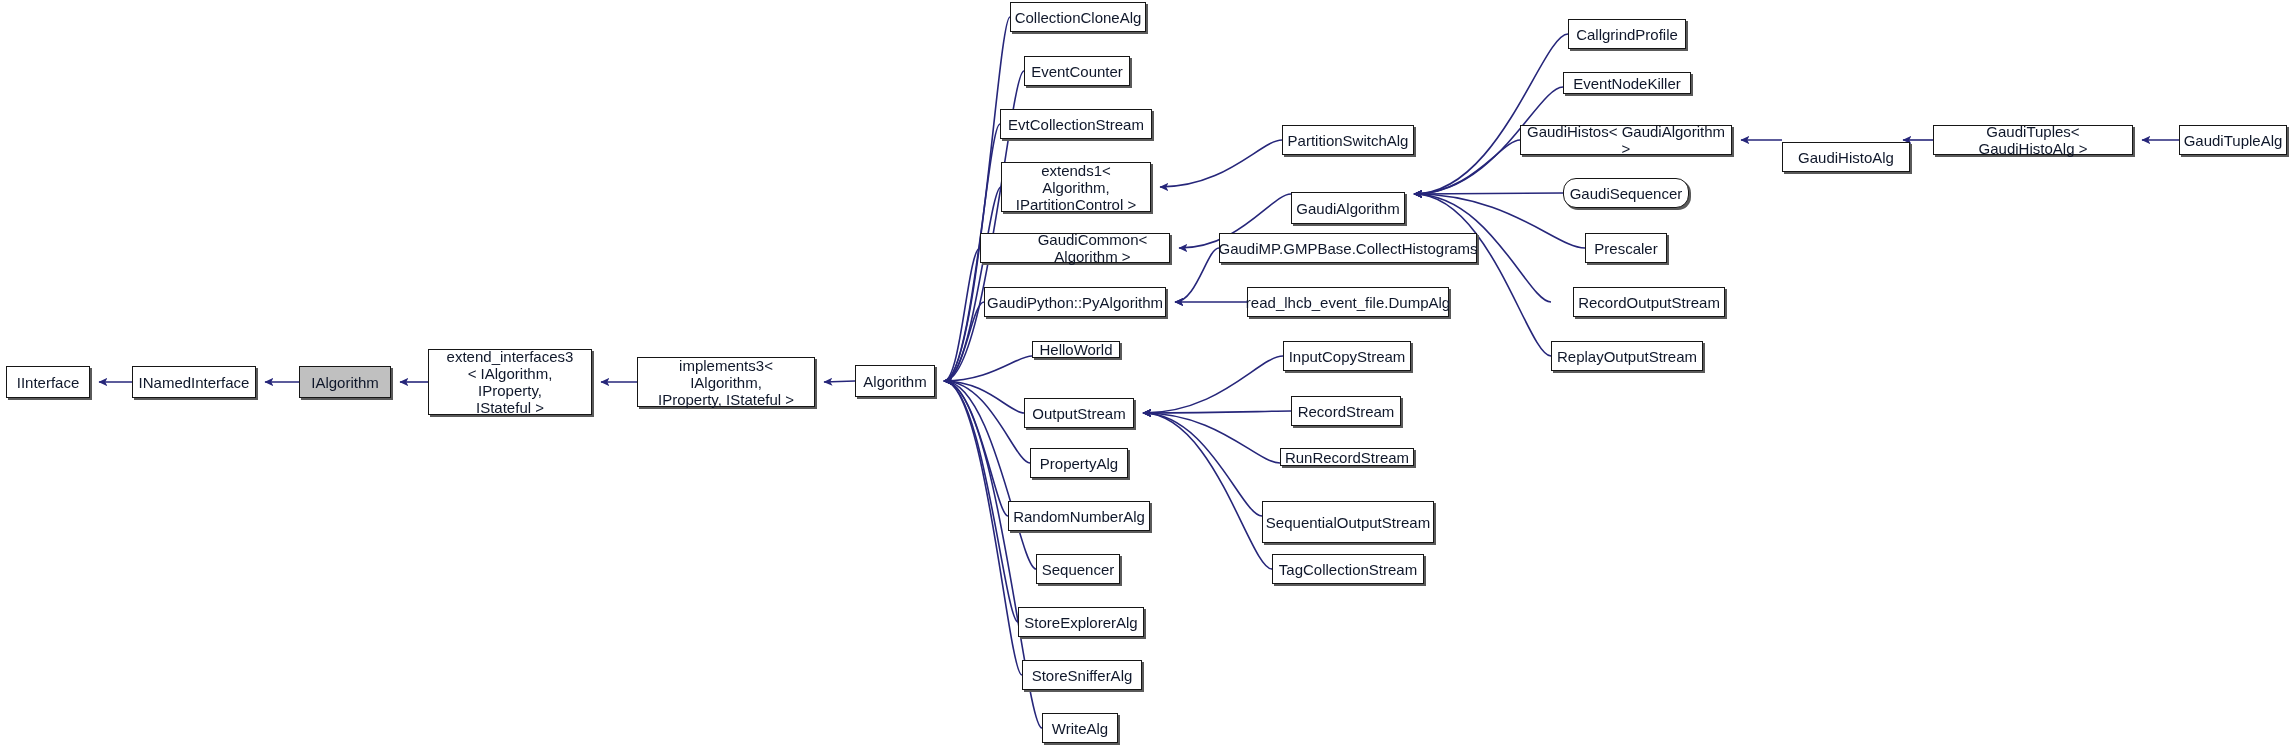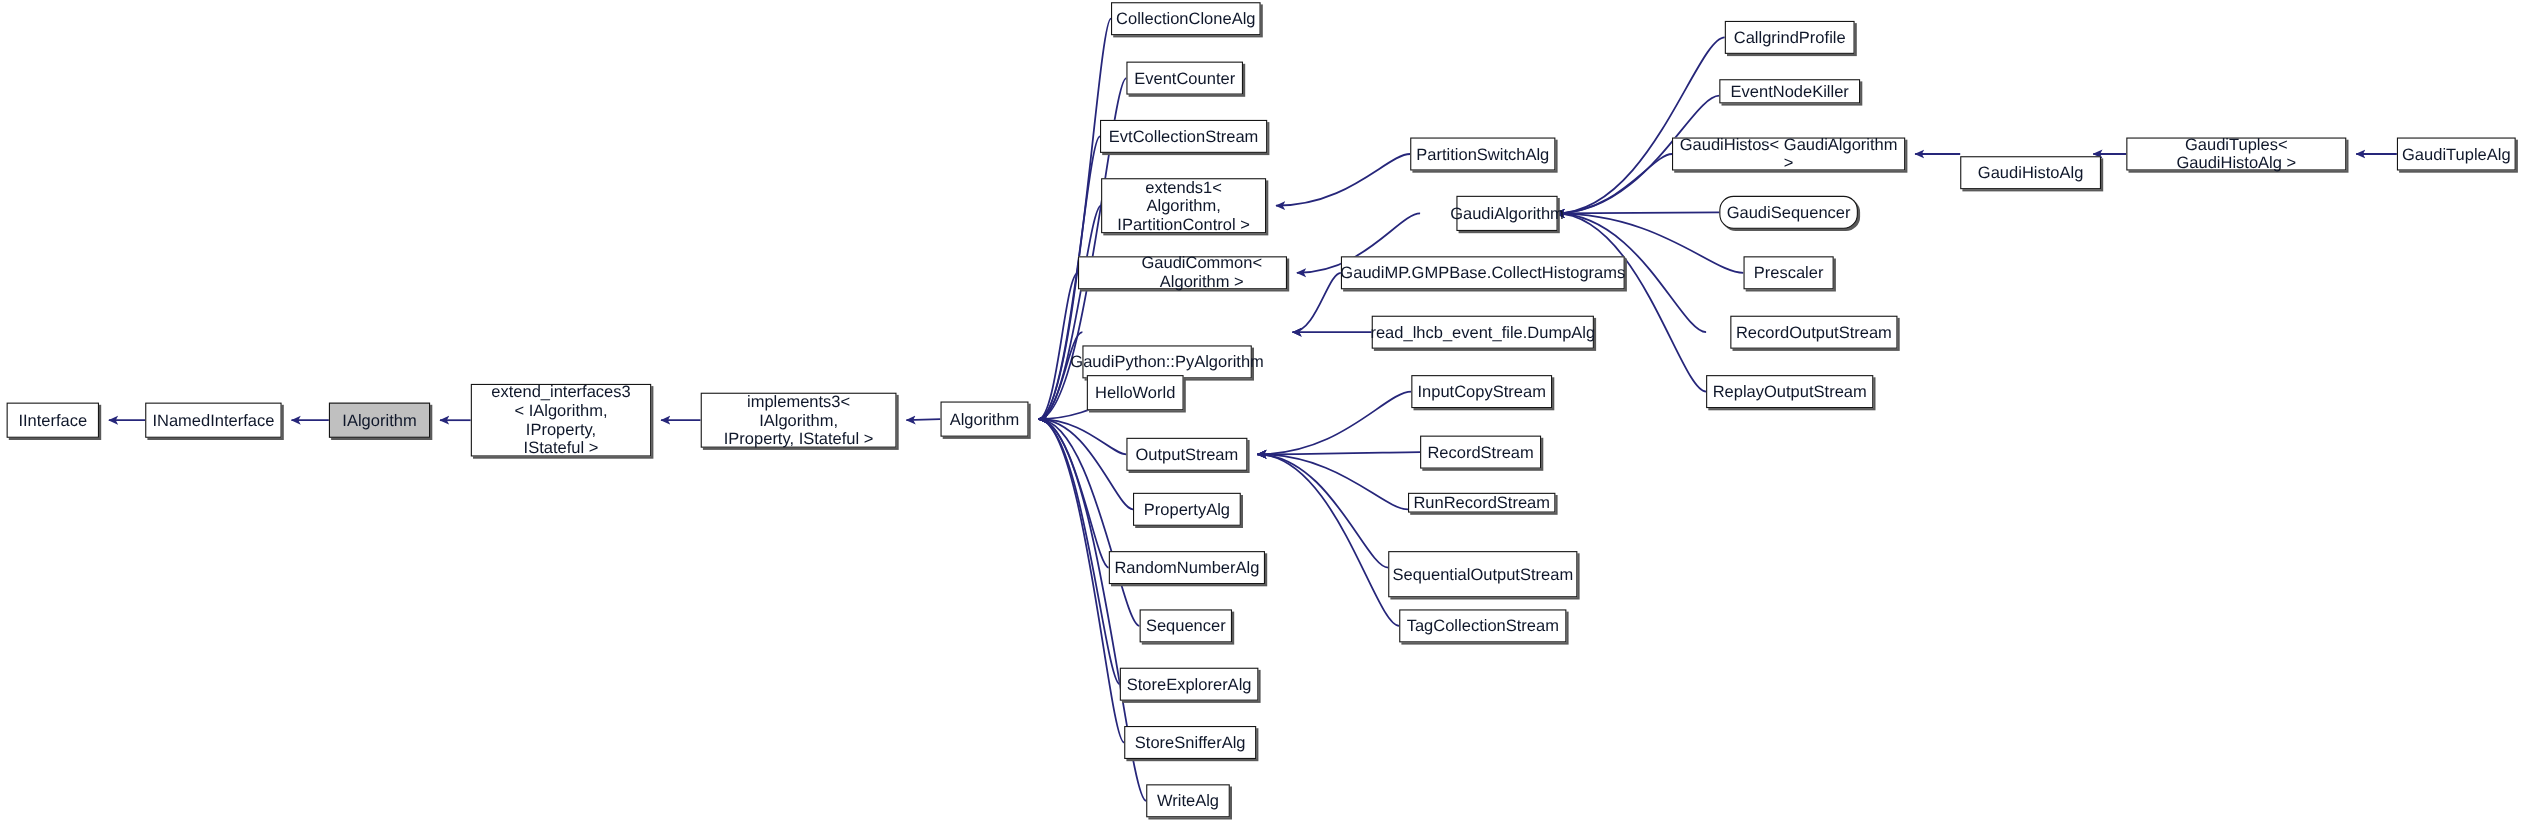--- a/index.html
+++ b/index.html
@@ -75,31 +75,31 @@
 IStateful &gt;</span></div>
       <div class="node" style="left: 637px; top: 357px; width: 178px; height: 50px;"><span class="lbl">implements3&lt; IAlgorithm,
 IProperty, IStateful &gt;</span></div>
       <div class="node" style="left: 855px; top: 365px; width: 80px; height: 32px;"><span class="lbl">Algorithm</span></div>
       <div class="node" style="left: 1010px; top: 2px; width: 136px; height: 30px;"><span class="lbl">CollectionCloneAlg</span></div>
       <div class="node" style="left: 1024px; top: 56px; width: 106px; height: 30px;"><span class="lbl">EventCounter</span></div>
       <div class="node" style="left: 1000px; top: 109px; width: 152px; height: 30px;"><span class="lbl">EvtCollectionStream</span></div>
       <div class="node" style="left: 1001px; top: 162px; width: 150px; height: 50px;"><span class="lbl">extends1&lt; Algorithm,
 IPartitionControl &gt;</span></div>
       <div class="node" style="left: 980px; top: 233px; width: 190px; height: 30px; padding-left: 41px;"><span class="lbl">GaudiCommon&lt; Algorithm &gt;</span></div>
-      <div class="node" style="left: 984px; top: 287px; width: 154px; height: 30px; margin-top: 27px;"><span class="lbl">GaudiPython::PyAlgorithm</span></div>
-      <div class="node" style="left: 988px; top: 341px; width: 88px; height: 32px; text-align: center;"><span class="lbl">HelloWorld</span></div>
+      <div class="node" style="left: 984px; top: 287px; width: 182px; height: 30px;"><span class="lbl">GaudiPython::PyAlgorithm</span></div>
+      <div class="node" style="left: 1032px; top: 341px; width: 88px; height: 17px; text-align: center;"><span class="lbl">HelloWorld</span></div>
       <div class="node" style="left: 1024px; top: 398px; width: 110px; height: 30px;"><span class="lbl">OutputStream</span></div>
       <div class="node" style="left: 1030px; top: 448px; width: 98px; height: 30px;"><span class="lbl">PropertyAlg</span></div>
       <div class="node" style="left: 1008px; top: 501px; width: 142px; height: 30px;"><span class="lbl">RandomNumberAlg</span></div>
       <div class="node" style="left: 1036px; top: 554px; width: 84px; height: 30px;"><span class="lbl">Sequencer</span></div>
       <div class="node" style="left: 1018px; top: 607px; width: 126px; height: 30px;"><span class="lbl">StoreExplorerAlg</span></div>
       <div class="node" style="left: 1022px; top: 660px; width: 120px; height: 30px;"><span class="lbl">StoreSnifferAlg</span></div>
       <div class="node" style="left: 1042px; top: 713px; width: 76px; height: 30px;"><span class="lbl">WriteAlg</span></div>
       <div class="node" style="left: 1282px; top: 125px; width: 132px; height: 30px;"><span class="lbl">PartitionSwitchAlg</span></div>
-      <div class="node" style="left: 1291px; top: 178px; width: 92px; height: 32px; margin-left: 33px;"><span class="lbl">GaudiAlgorithm</span></div>
+      <div class="node" style="left: 1291px; top: 192px; width: 114px; height: 32px;"><span class="lbl">GaudiAlgorithm</span></div>
       <div class="node" style="left: 1219px; top: 233px; width: 258px; height: 30px;"><span class="lbl">GaudiMP.GMPBase.CollectHistograms</span></div>
       <div class="node" style="left: 1247px; top: 287px; width: 202px; height: 30px;"><span class="lbl">read_lhcb_event_file.DumpAlg</span></div>
       <div class="node" style="left: 1283px; top: 341px; width: 128px; height: 30px;"><span class="lbl">InputCopyStream</span></div>
       <div class="node" style="left: 1291px; top: 396px; width: 110px; height: 30px;"><span class="lbl">RecordStream</span></div>
       <div class="node" style="left: 1280px; top: 448px; width: 134px; height: 18px;"><span class="lbl">RunRecordStream</span></div>
       <div class="node" style="left: 1262px; top: 501px; width: 172px; height: 42px;"><span class="lbl">SequentialOutputStream</span></div>
       <div class="node" style="left: 1272px; top: 554px; width: 152px; height: 30px;"><span class="lbl">TagCollectionStream</span></div>
       <div class="node" style="left: 1568px; top: 19px; width: 118px; height: 30px;"><span class="lbl">CallgrindProfile</span></div>
       <div class="node" style="left: 1563px; top: 72px; width: 128px; height: 22px;"><span class="lbl">EventNodeKiller</span></div>
       <div class="node" style="left: 1520px; top: 125px; width: 212px; height: 30px;"><span class="lbl">GaudiHistos&lt; GaudiAlgorithm &gt;</span></div>

